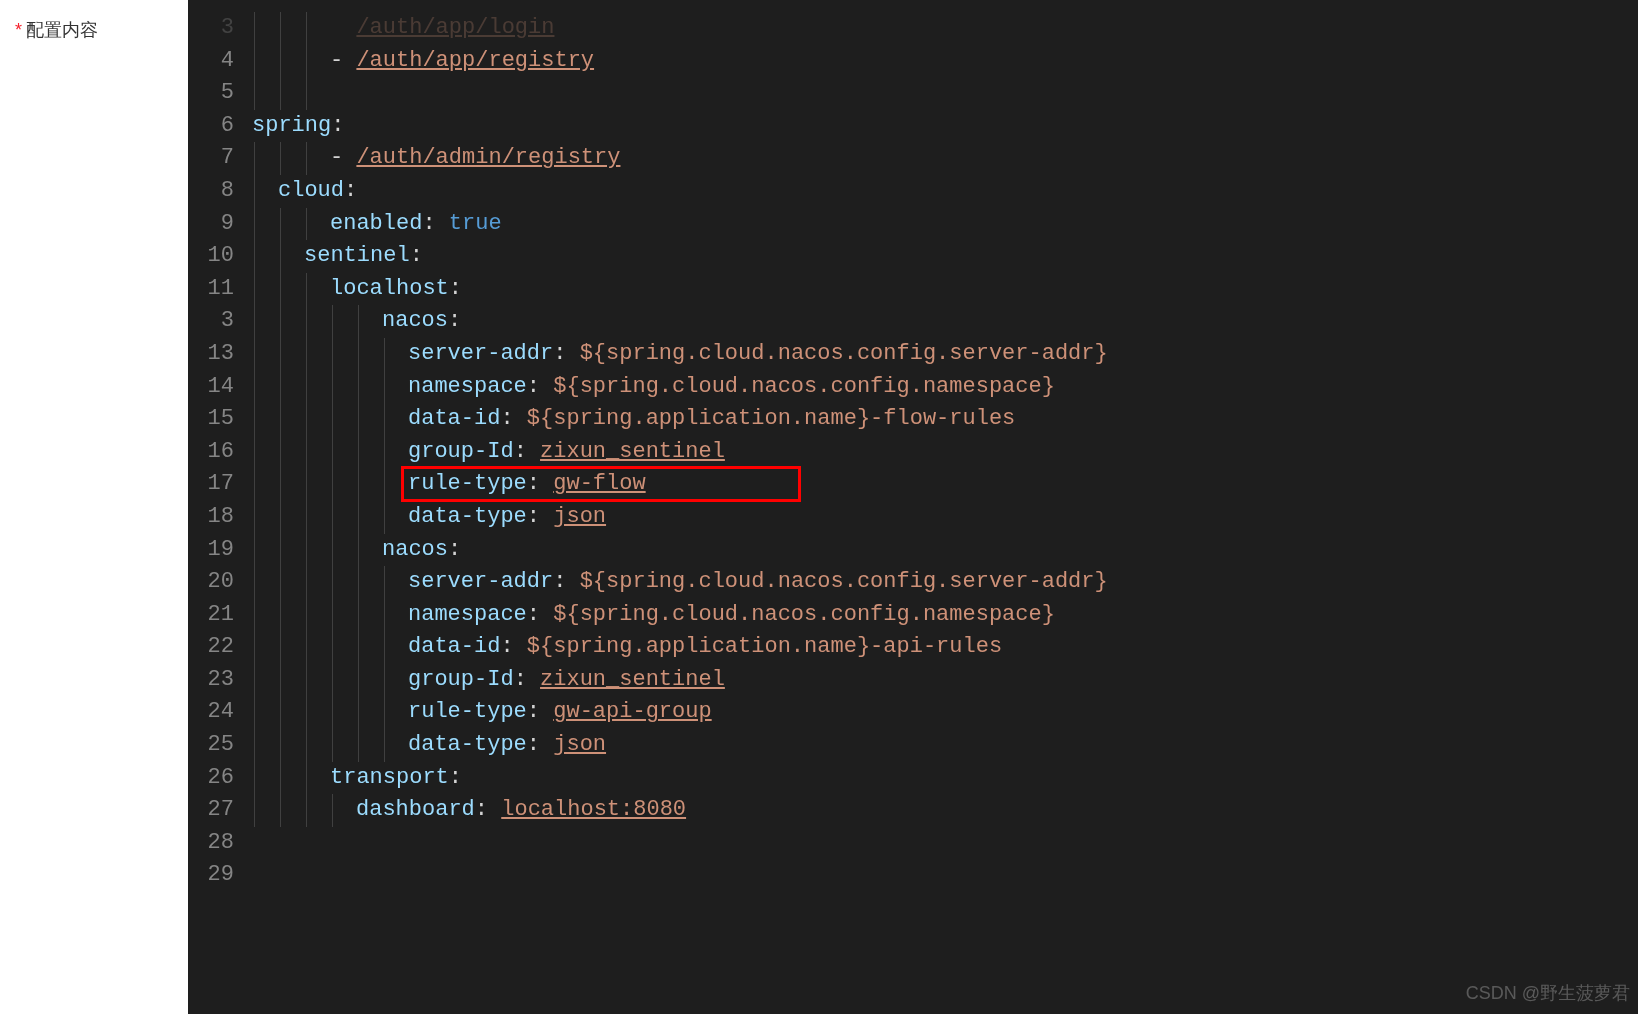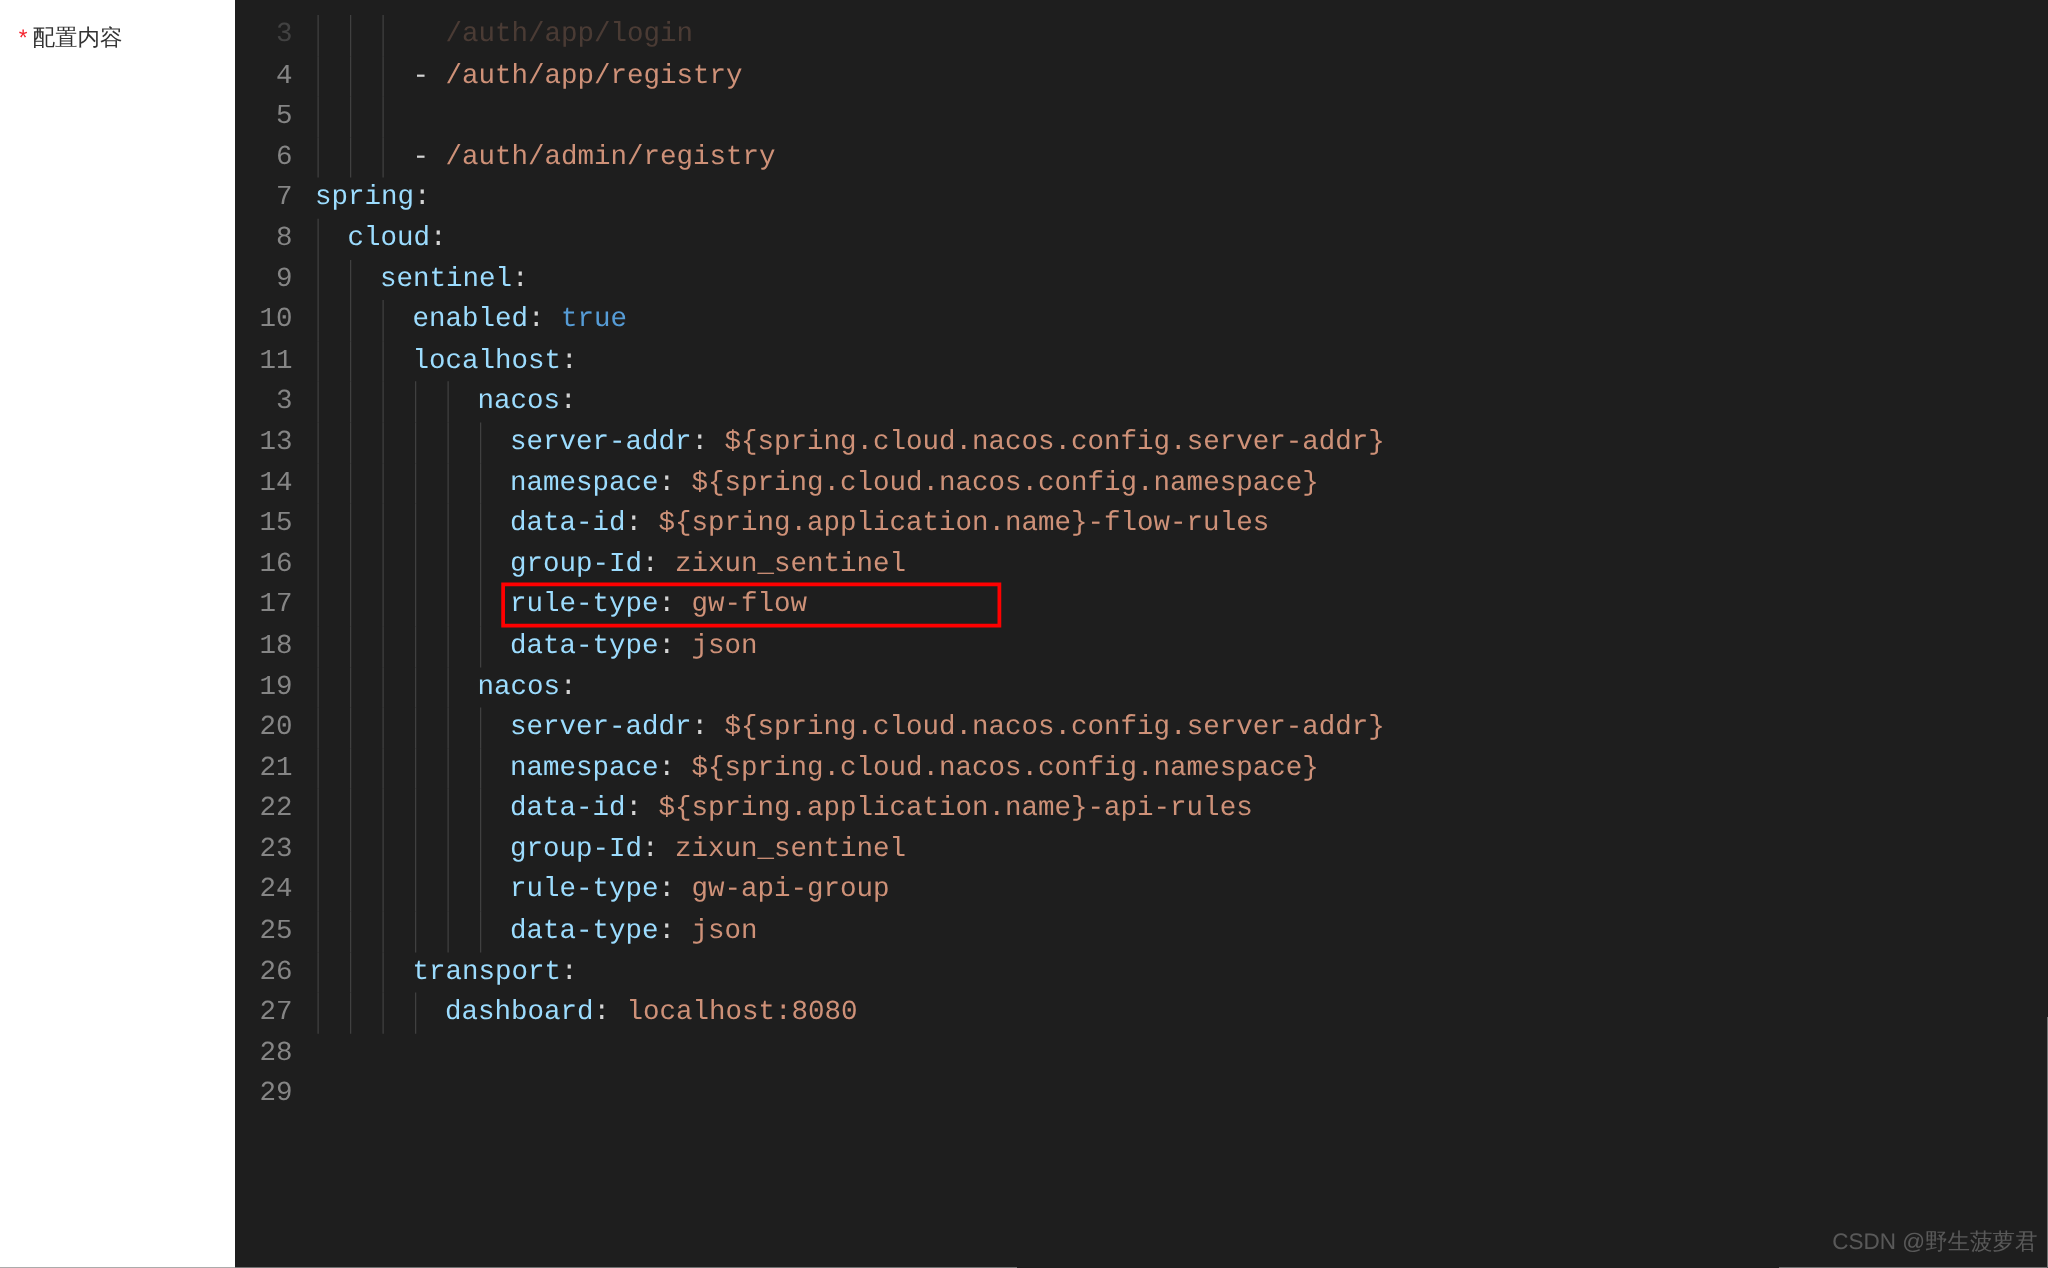--- a/index.html
+++ b/index.html
@@ -61,21 +61,21 @@
     }
     .indent-guide {
       position: absolute;
       top: 0;
       bottom: 0;
       width: 1px;
       background: #404040;
     }
     .tok-key { color: #9cdcfe; }
     .tok-colon { color: #d4d4d4; }
-    .tok-str { color: #ce9178; }
+    .tok-str { color: #ce9178; text-decoration: underline; }
     .tok-bool { color: #569cd6; }
     .tok-var { color: #ce9178; }
     .tok-plain { color: #d4d4d4; }
     .highlight-box {
       position: absolute;
       border: 3px solid #ff0000;
       pointer-events: none;
     }
     .watermark {
       position: absolute;
@@ -123,25 +123,25 @@
       <div>26</div>
       <div>27</div>
       <div>28</div>
       <div>29</div>
     </div>
   <div class="code-area" id="code-area">
     <div class="highlight-box" id="highlight-box" style="top: 466.4px; left: 149px; width: 400px; height: 36px;"></div>
   <div class="code-line"><span class="indent-guide" style="left: 2px;"></span><span class="indent-guide" style="left: 28px;"></span><span class="indent-guide" style="left: 54px;"></span><span style="padding-left: 78px; display: inline-block; opacity: 0.25;"><span class="tok-plain">  </span><span class="tok-str">/auth/app/login</span></span></div>
       <div class="code-line"><span class="indent-guide" style="left: 2px;"></span><span class="indent-guide" style="left: 28px;"></span><span class="indent-guide" style="left: 54px;"></span><span style="padding-left: 78px; display: inline-block;"><span class="tok-plain">- </span><span class="tok-str">/auth/app/registry</span></span></div>
       <div class="code-line"><span class="indent-guide" style="left: 2px;"></span><span class="indent-guide" style="left: 28px;"></span><span class="indent-guide" style="left: 54px;"></span></div>
+      <div class="code-line"><span style="padding-left: 0px; display: inline-block;"><span class="tok-key">spring</span><span class="tok-colon">:</span></span></div>
       <div class="code-line"><span class="indent-guide" style="left: 2px;"></span><span class="indent-guide" style="left: 28px;"></span><span class="indent-guide" style="left: 54px;"></span><span style="padding-left: 78px; display: inline-block;"><span class="tok-plain">- </span><span class="tok-str">/auth/admin/registry</span></span></div>
-      <div class="code-line"><span style="padding-left: 0px; display: inline-block;"><span class="tok-key">spring</span><span class="tok-colon">:</span></span></div>
       <div class="code-line"><span class="indent-guide" style="left: 2px;"></span><span style="padding-left: 26px; display: inline-block;"><span class="tok-key">cloud</span><span class="tok-colon">:</span></span></div>
+      <div class="code-line"><span class="indent-guide" style="left: 2px;"></span><span class="indent-guide" style="left: 28px;"></span><span class="indent-guide" style="left: 54px;"></span><span style="padding-left: 78px; display: inline-block;"><span class="tok-key">enabled</span><span class="tok-colon">: </span><span class="tok-bool">true</span></span></div>
       <div class="code-line"><span class="indent-guide" style="left: 2px;"></span><span class="indent-guide" style="left: 28px;"></span><span style="padding-left: 52px; display: inline-block;"><span class="tok-key">sentinel</span><span class="tok-colon">:</span></span></div>
-      <div class="code-line"><span class="indent-guide" style="left: 2px;"></span><span class="indent-guide" style="left: 28px;"></span><span class="indent-guide" style="left: 54px;"></span><span style="padding-left: 78px; display: inline-block;"><span class="tok-key">enabled</span><span class="tok-colon">: </span><span class="tok-bool">true</span></span></div>
       <div class="code-line"><span class="indent-guide" style="left: 2px;"></span><span class="indent-guide" style="left: 28px;"></span><span class="indent-guide" style="left: 54px;"></span><span style="padding-left: 78px; display: inline-block;"><span class="tok-key">localhost</span><span class="tok-colon">:</span></span></div>
       <div class="code-line"><span class="indent-guide" style="left: 2px;"></span><span class="indent-guide" style="left: 28px;"></span><span class="indent-guide" style="left: 54px;"></span><span class="indent-guide" style="left: 80px;"></span><span class="indent-guide" style="left: 106px;"></span><span style="padding-left: 130px; display: inline-block;"><span class="tok-key">nacos</span><span class="tok-colon">:</span></span></div>
       <div class="code-line"><span class="indent-guide" style="left: 2px;"></span><span class="indent-guide" style="left: 28px;"></span><span class="indent-guide" style="left: 54px;"></span><span class="indent-guide" style="left: 80px;"></span><span class="indent-guide" style="left: 106px;"></span><span class="indent-guide" style="left: 132px;"></span><span style="padding-left: 156px; display: inline-block;"><span class="tok-key">server-addr</span><span class="tok-colon">: </span><span class="tok-var">${spring.cloud.nacos.config.server-addr}</span></span></div>
       <div class="code-line"><span class="indent-guide" style="left: 2px;"></span><span class="indent-guide" style="left: 28px;"></span><span class="indent-guide" style="left: 54px;"></span><span class="indent-guide" style="left: 80px;"></span><span class="indent-guide" style="left: 106px;"></span><span class="indent-guide" style="left: 132px;"></span><span style="padding-left: 156px; display: inline-block;"><span class="tok-key">namespace</span><span class="tok-colon">: </span><span class="tok-var">${spring.cloud.nacos.config.namespace}</span></span></div>
       <div class="code-line"><span class="indent-guide" style="left: 2px;"></span><span class="indent-guide" style="left: 28px;"></span><span class="indent-guide" style="left: 54px;"></span><span class="indent-guide" style="left: 80px;"></span><span class="indent-guide" style="left: 106px;"></span><span class="indent-guide" style="left: 132px;"></span><span style="padding-left: 156px; display: inline-block;"><span class="tok-key">data-id</span><span class="tok-colon">: </span><span class="tok-var">${spring.application.name}-flow-rules</span></span></div>
       <div class="code-line"><span class="indent-guide" style="left: 2px;"></span><span class="indent-guide" style="left: 28px;"></span><span class="indent-guide" style="left: 54px;"></span><span class="indent-guide" style="left: 80px;"></span><span class="indent-guide" style="left: 106px;"></span><span class="indent-guide" style="left: 132px;"></span><span style="padding-left: 156px; display: inline-block;"><span class="tok-key">group-Id</span><span class="tok-colon">: </span><span class="tok-str">zixun_sentinel</span></span></div>
       <div class="code-line"><span class="indent-guide" style="left: 2px;"></span><span class="indent-guide" style="left: 28px;"></span><span class="indent-guide" style="left: 54px;"></span><span class="indent-guide" style="left: 80px;"></span><span class="indent-guide" style="left: 106px;"></span><span class="indent-guide" style="left: 132px;"></span><span style="padding-left: 156px; display: inline-block;"><span class="tok-key">rule-type</span><span class="tok-colon">: </span><span class="tok-str">gw-flow</span></span></div>
       <div class="code-line"><span class="indent-guide" style="left: 2px;"></span><span class="indent-guide" style="left: 28px;"></span><span class="indent-guide" style="left: 54px;"></span><span class="indent-guide" style="left: 80px;"></span><span class="indent-guide" style="left: 106px;"></span><span class="indent-guide" style="left: 132px;"></span><span style="padding-left: 156px; display: inline-block;"><span class="tok-key">data-type</span><span class="tok-colon">: </span><span class="tok-str">json</span></span></div>
       <div class="code-line"><span class="indent-guide" style="left: 2px;"></span><span class="indent-guide" style="left: 28px;"></span><span class="indent-guide" style="left: 54px;"></span><span class="indent-guide" style="left: 80px;"></span><span class="indent-guide" style="left: 106px;"></span><span style="padding-left: 130px; display: inline-block;"><span class="tok-key">nacos</span><span class="tok-colon">:</span></span></div>
       <div class="code-line"><span class="indent-guide" style="left: 2px;"></span><span class="indent-guide" style="left: 28px;"></span><span class="indent-guide" style="left: 54px;"></span><span class="indent-guide" style="left: 80px;"></span><span class="indent-guide" style="left: 106px;"></span><span class="indent-guide" style="left: 132px;"></span><span style="padding-left: 156px; display: inline-block;"><span class="tok-key">server-addr</span><span class="tok-colon">: </span><span class="tok-var">${spring.cloud.nacos.config.server-addr}</span></span></div>

